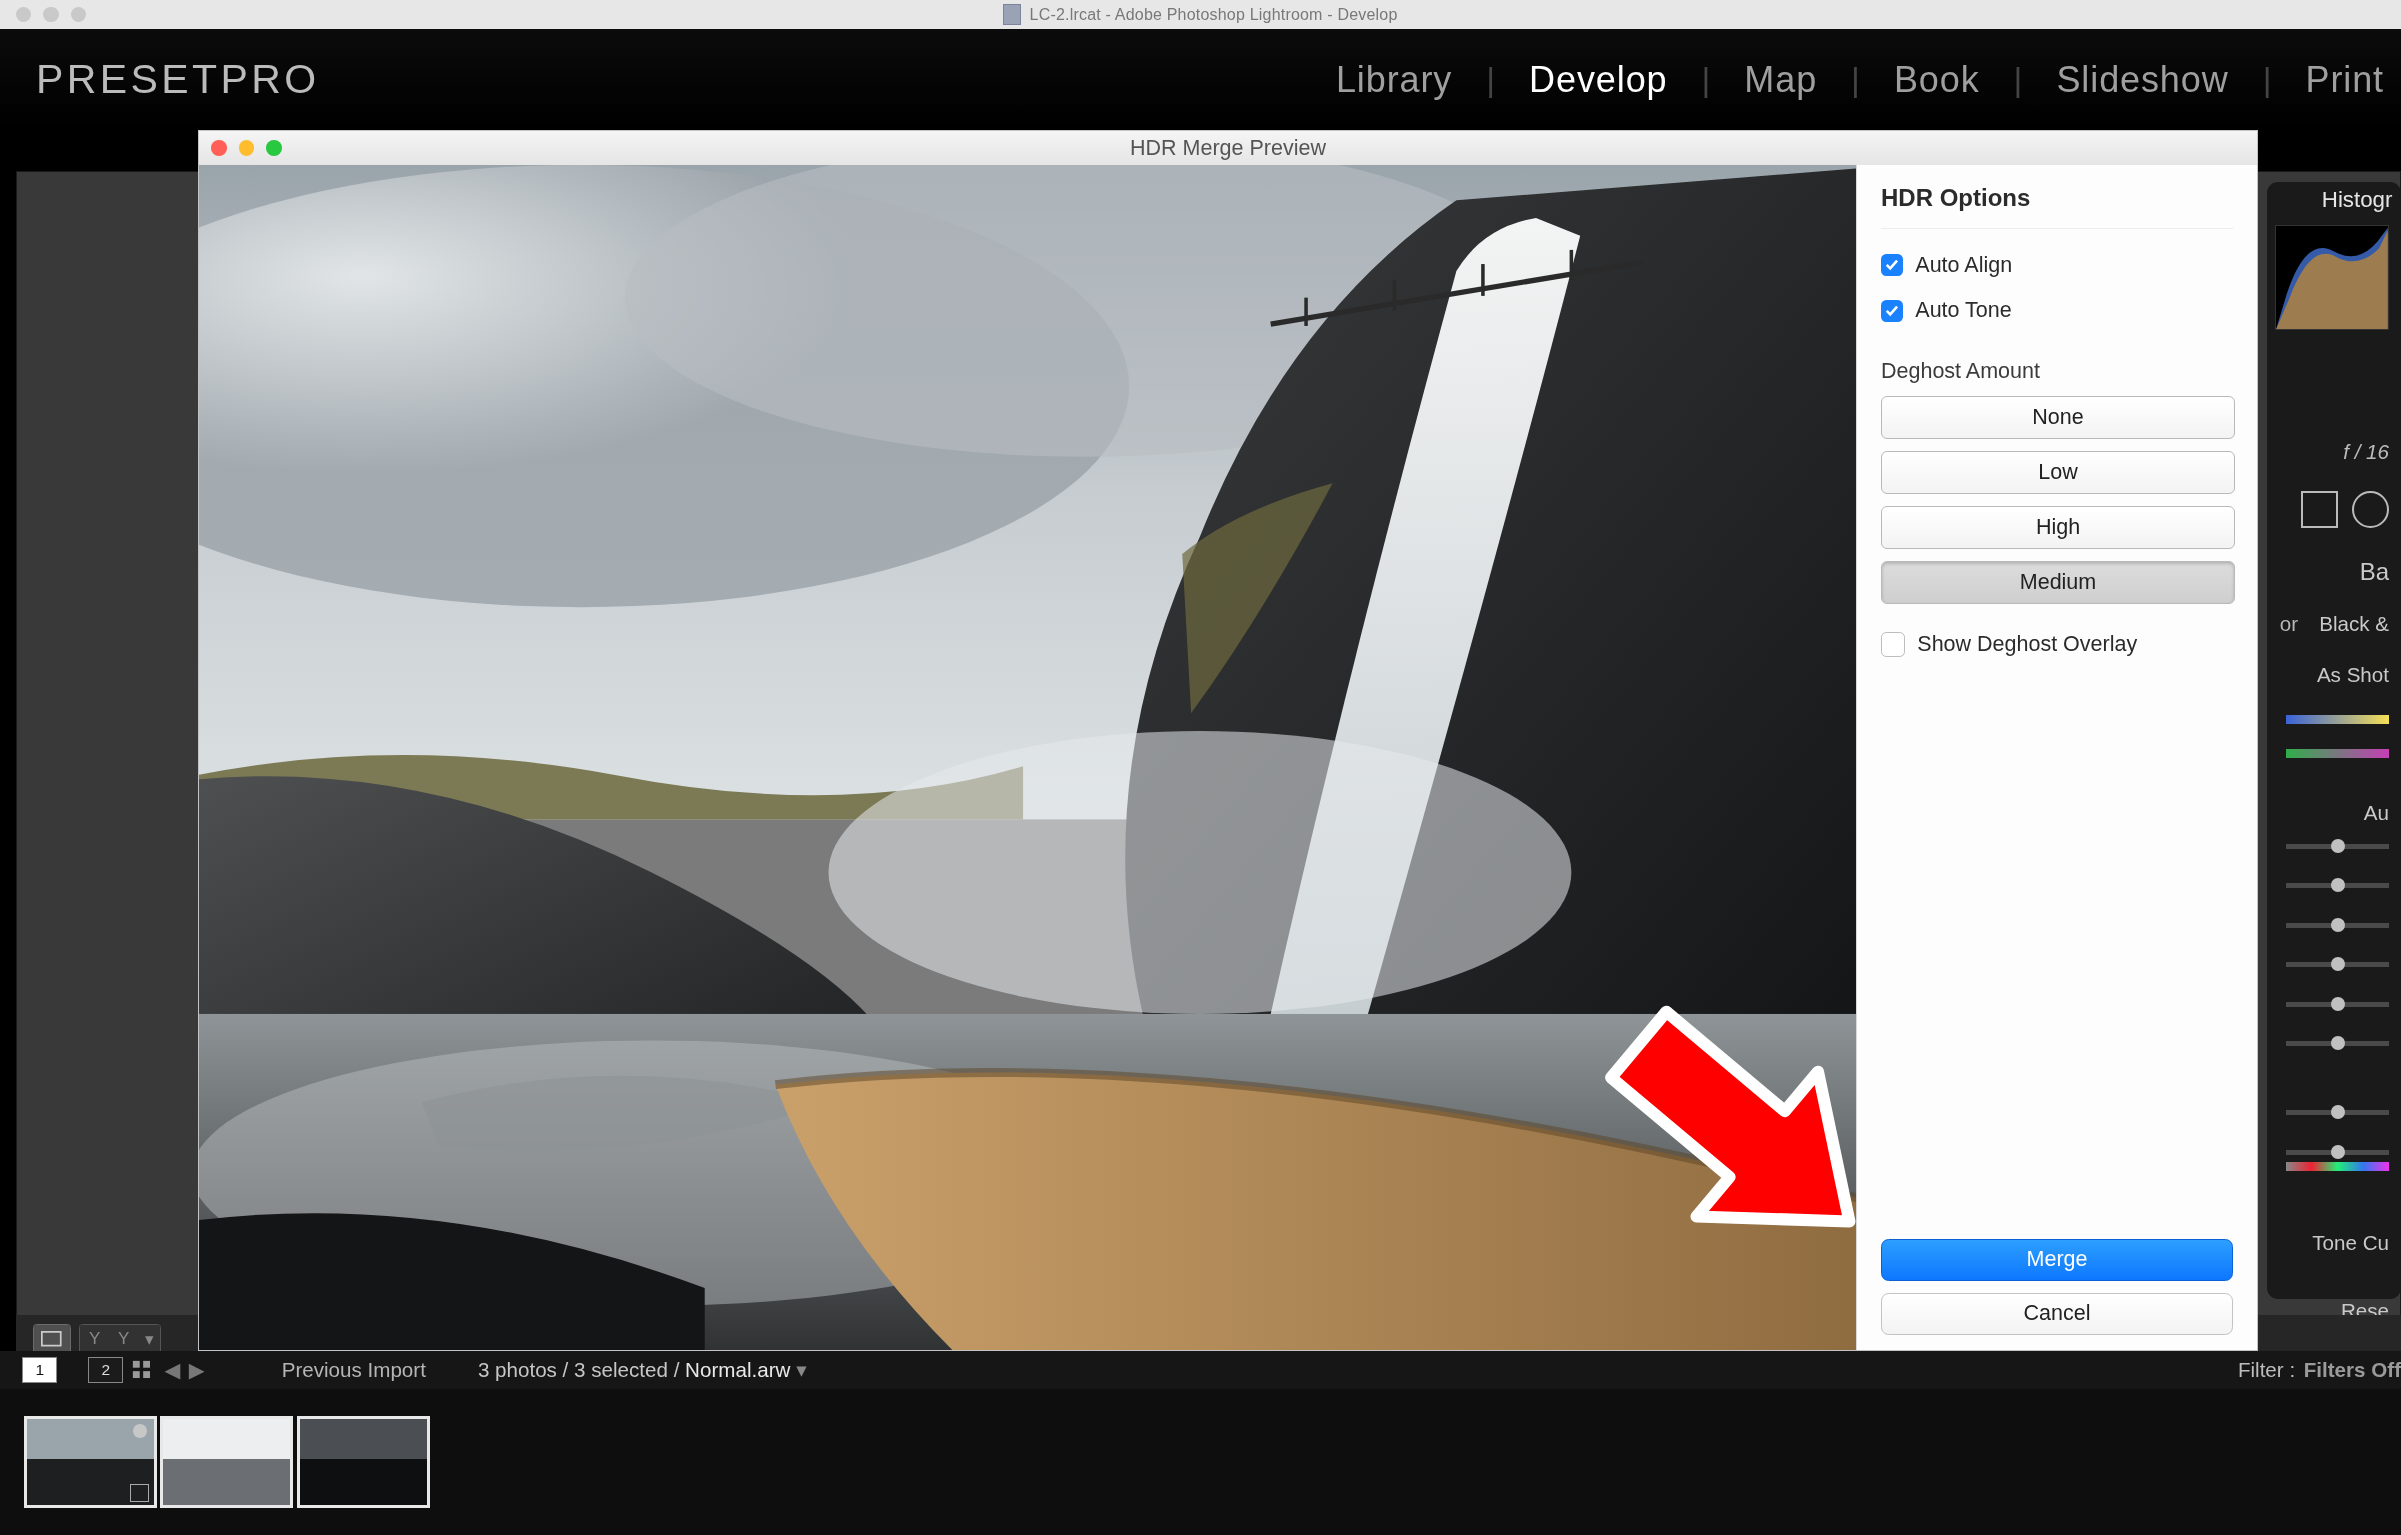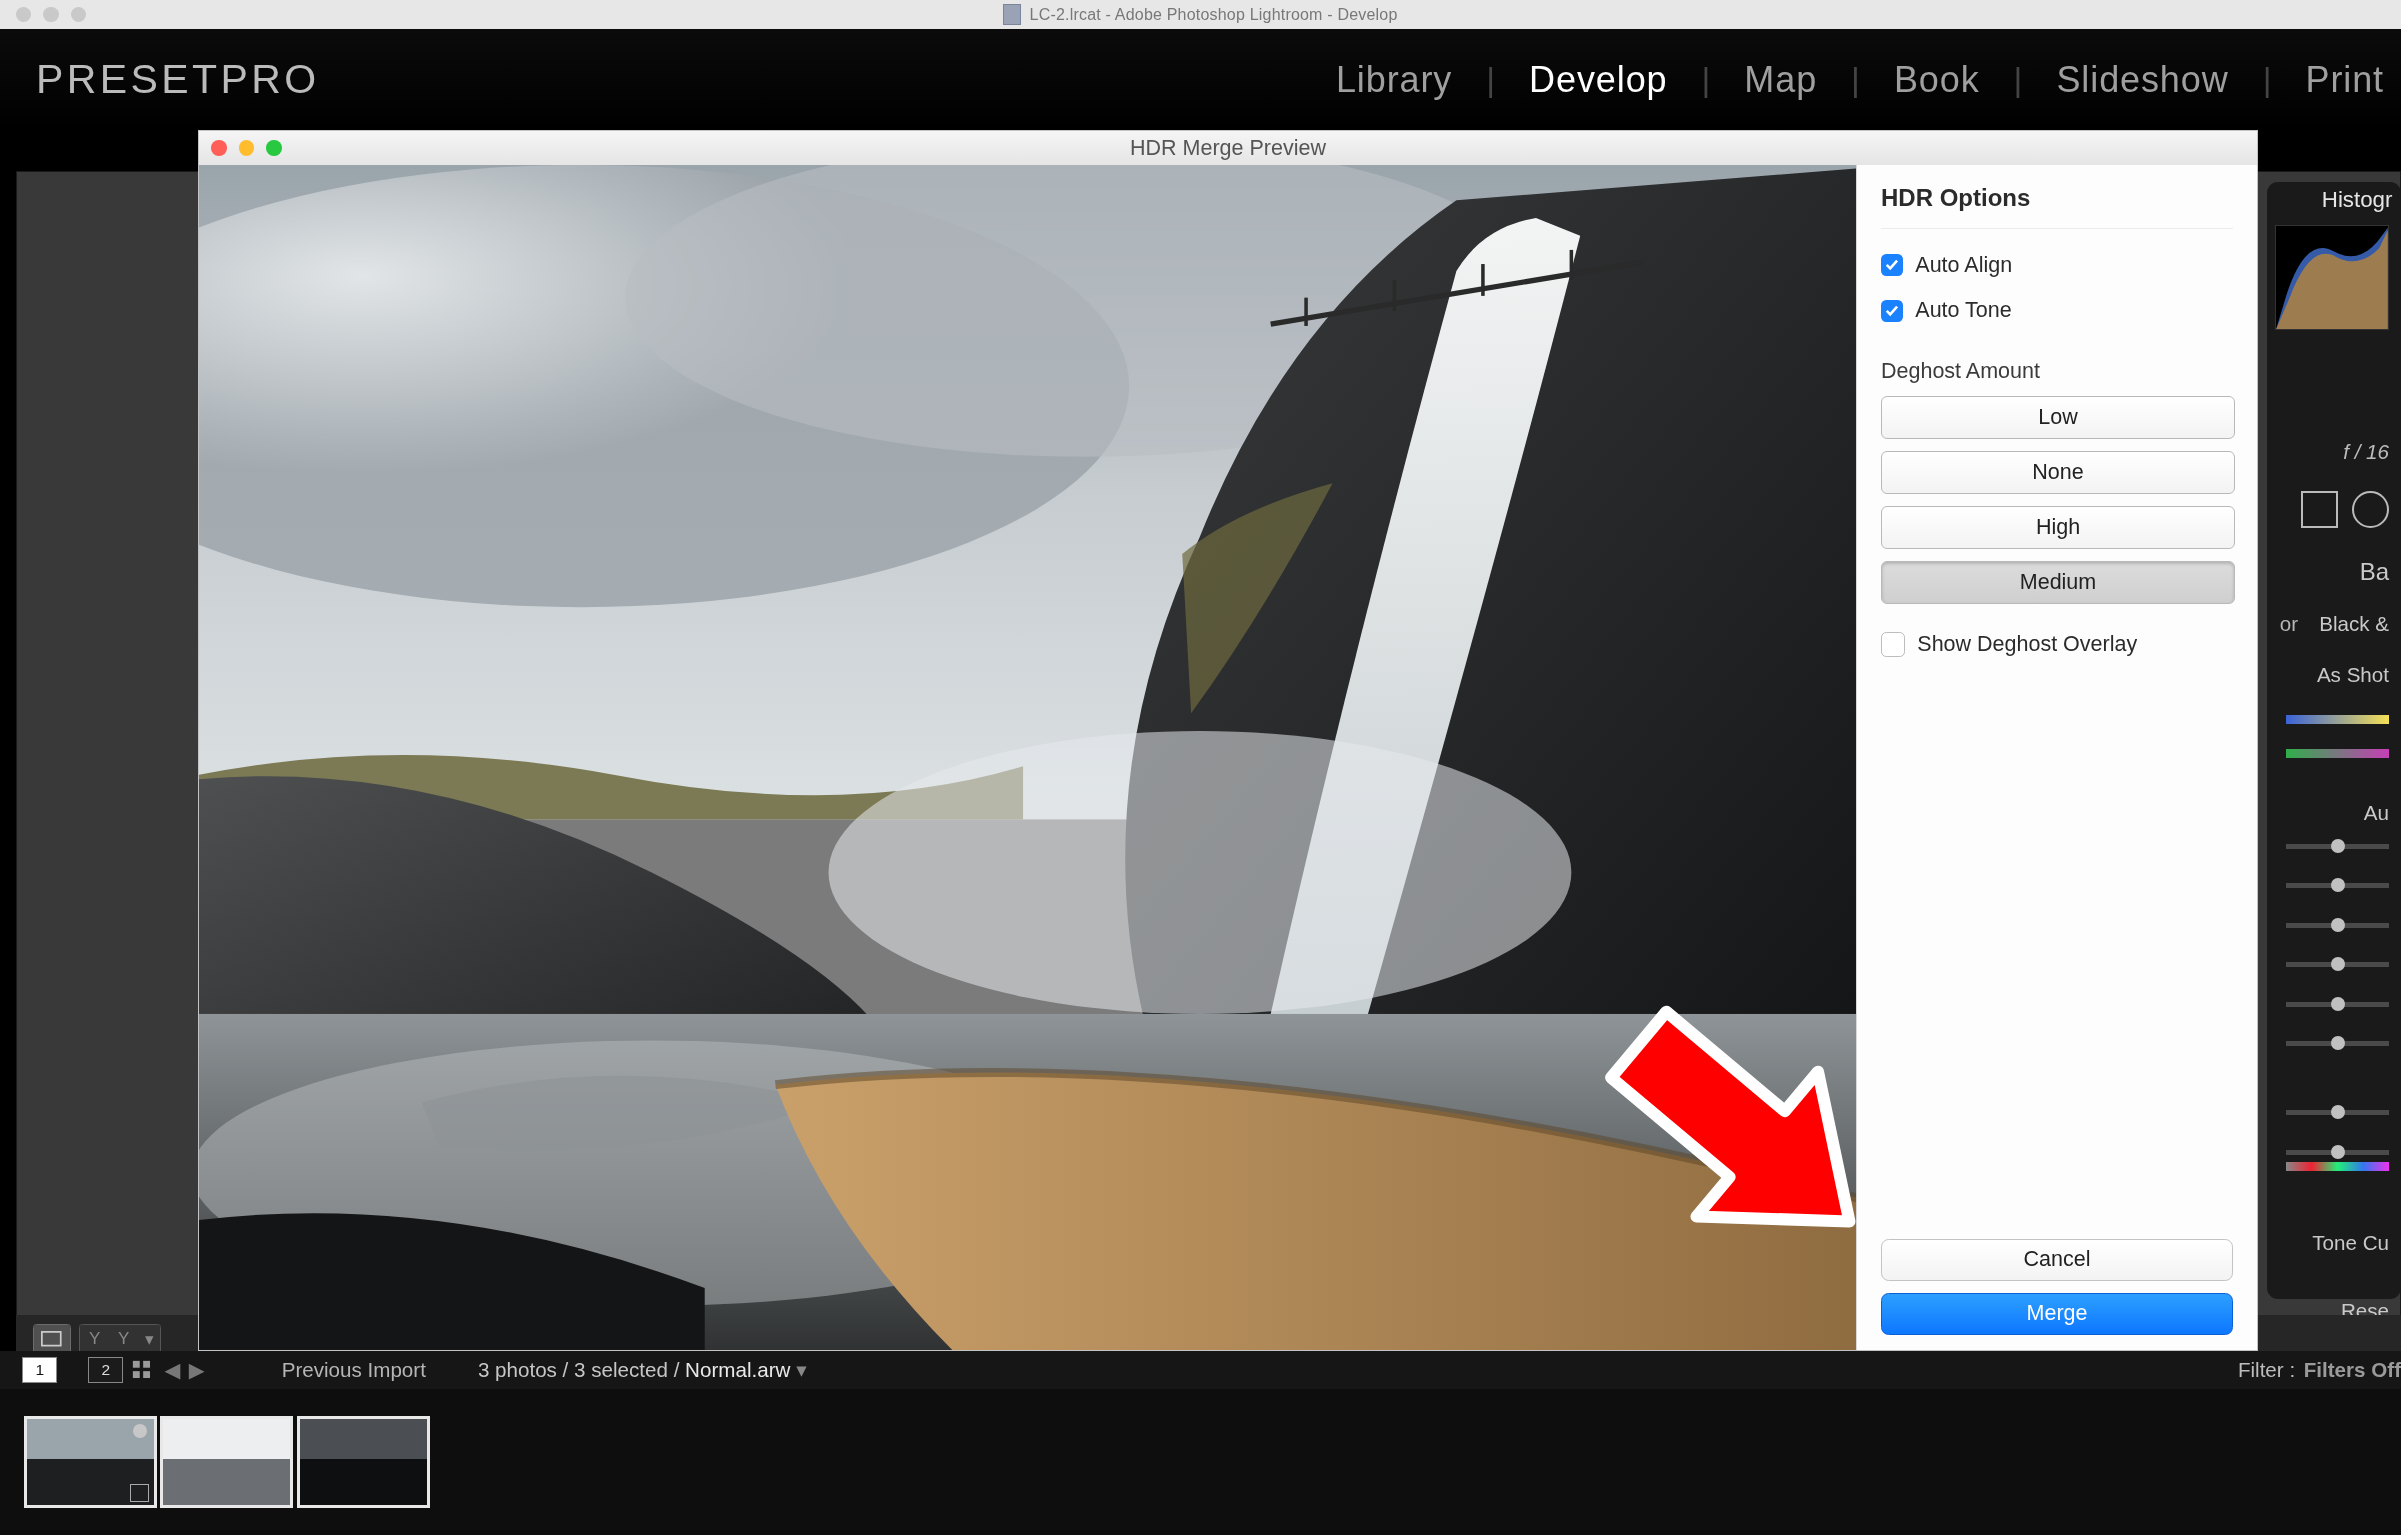--- a/index.html
+++ b/index.html
@@ -365,32 +365,32 @@
           </div>
           <div class="row">
             <span class="cb">
                 <svg width="13.8" height="13.8" viewBox="0 0 16 16">
                   <path d="M2 8 L6 12 L14 3" stroke="#fff" stroke-width="3" fill="none"></path>
                 </svg>
               </span>
             <span>Auto Tone</span>
           </div>
           <div class="sec-label">Deghost Amount</div>
+          <div class="segbtn">None</div>
           <div class="segbtn">Low</div>
-          <div class="segbtn">None</div>
           <div class="segbtn">High</div>
           <div class="segbtn active">Medium</div>
           <div class="row" style="margin-top:15.5px">
             <span class="cb empty"></span>
             <span>Show Deghost Overlay</span>
           </div>
           <div class="spacer"></div>
           <div class="actions">
+            <div class="btn btn-merge">Merge</div>
             <div class="btn btn-cancel">Cancel</div>
-            <div class="btn btn-merge">Merge</div>
           </div>
         </div>
       </div>
     </div>
 
   </div>
 </div>
 
 
 </body></html>

